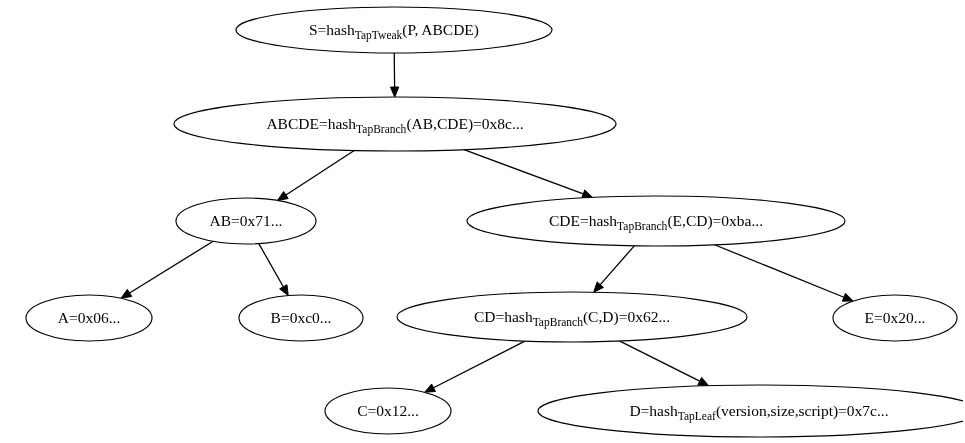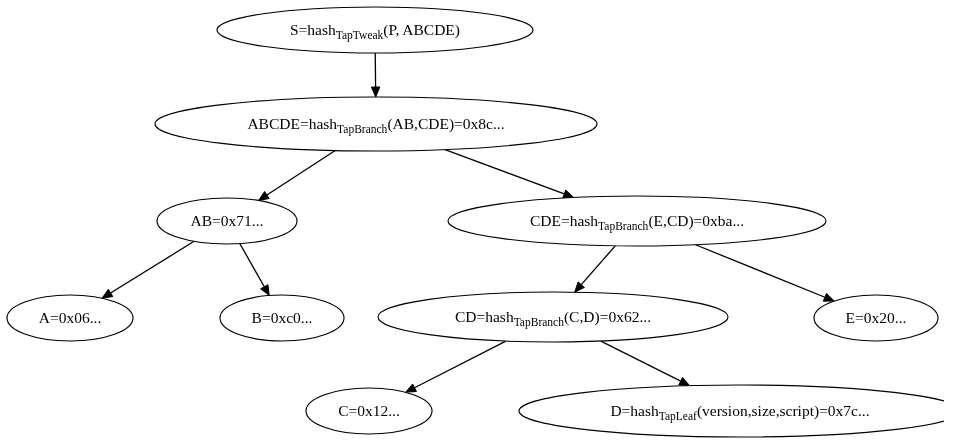--- a/index.html
+++ b/index.html
@@ -7,20 +7,21 @@
     padding: 0;
     background: #ffffff;
   }
   #canvas {
     position: relative;
     width: 944px;
     height: 443px;
     background: #ffffff;
     overflow: hidden;
     font-family: "Liberation Serif", "DejaVu Serif", serif;
+    margin-left: 19px;
   }
   svg#graph {
     position: absolute;
     top: 0;
     left: 0;
     width: 965px;
     height: 443px;
   }
   .node-ellipse {
     fill: #ffffff;

